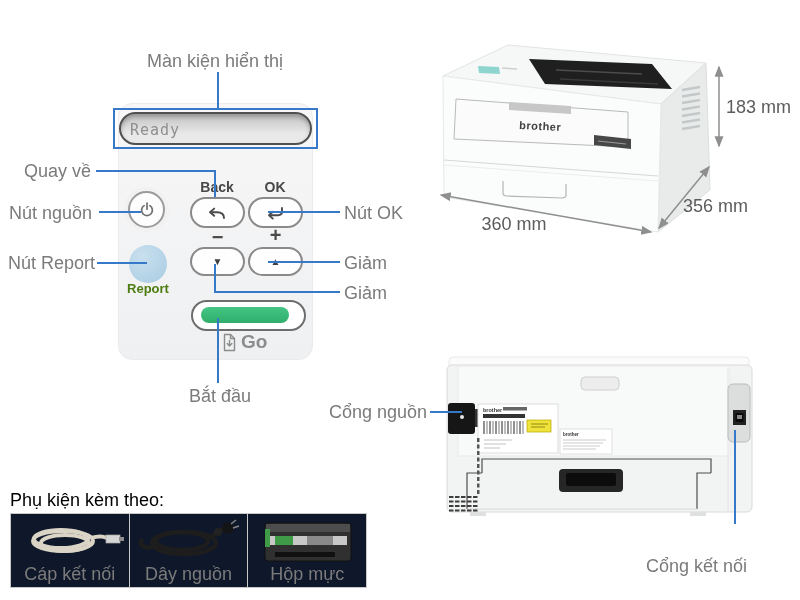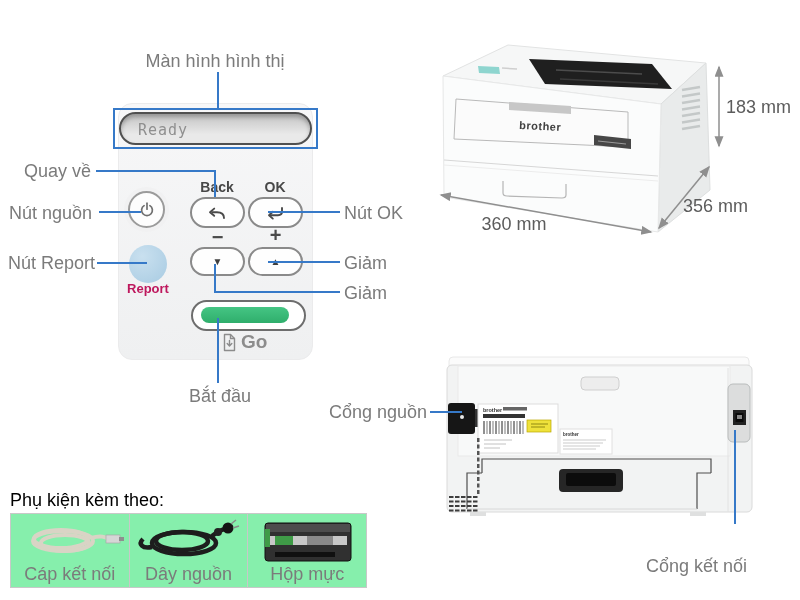--- a/index.html
+++ b/index.html
@@ -15,47 +15,47 @@
 
   
   .panel{position:absolute;left:118px;top:103px;width:193px;height:255px;border-radius:14px;
          background:linear-gradient(#f7f7f8,#eff0f1);border:1px solid #ebebec;z-index:1;}
   .display-box{position:absolute;left:113px;top:108px;width:205px;height:41px;
          border:2px solid #3679c8;box-sizing:border-box;z-index:3;}
   .display{position:absolute;left:119px;top:112px;width:193px;height:33px;box-sizing:border-box;
          border:2px solid #505050;border-radius:17px;
          background:linear-gradient(#c3c3c3,#e9e9e9 70%);
          box-shadow:inset 0 3px 4px rgba(60,60,60,.35);z-index:2;}
-  .display span{display:block;padding:7px 0 0 17px;
+  .display span{display:block;padding:7px 0 0 9px;
          font-family:"DejaVu Sans Mono",monospace;font-size:15px;color:#8f8f8f;letter-spacing:1px;}
   .btn-cap{position:absolute;font-size:14px;font-weight:bold;color:#474747;z-index:3;}
   .pm{position:absolute;font-size:20px;font-weight:bold;color:#4a4a4a;z-index:3;}
   .pill{position:absolute;width:55px;height:31px;box-sizing:border-box;border:2px solid #8a8a8a;
         border-radius:16px;background:#fefefe;display:flex;align-items:center;justify-content:center;z-index:3;}
   .pill-sm{height:29px;border-radius:15px;}
   .tri{font-size:10px;color:#3f3f3f;}
   .round-btn{position:absolute;border-radius:50%;box-sizing:border-box;z-index:3;}
   .power{left:128px;top:191px;width:37px;height:37px;border:2px solid #9b9b9b;background:#fdfdfd;
          box-shadow:0 0 0 4px #f1f1f2;display:flex;align-items:center;justify-content:center;}
   .report{left:129px;top:245px;width:38px;height:38px;
          background:radial-gradient(circle at 35% 30%,#c9e0ef,#a8cbe2);}
   .go-btn{position:absolute;left:191px;top:300px;width:115px;height:31px;box-sizing:border-box;
          border:2px solid #6d6d6d;border-radius:16px;background:#fff;z-index:3;}
   .go-green{position:absolute;left:8px;right:15px;top:5px;bottom:6px;border-radius:8px;
          background:linear-gradient(#45c584,#2fae6c);}
   .go-row{position:absolute;left:222px;top:331px;width:62px;display:flex;align-items:center;
          justify-content:flex-start;gap:4px;z-index:3;}
   .go-txt{font-size:19px;font-weight:bold;color:#8c8c8c;}
   .report-cap{position:absolute;left:122px;top:281px;width:52px;text-align:center;
-         font-size:13px;font-weight:bold;color:#be185d;z-index:3;}
+         font-size:13px;font-weight:bold;color:#4d7c0f;z-index:3;}
 
   
   .acc-head{position:absolute;left:10px;top:490px;font-size:18px;color:#000000;z-index:4;}
   .acc-table{position:absolute;left:10px;top:513px;width:357px;height:75px;display:flex;
-         border:1px solid #c8c8c8;box-sizing:border-box;z-index:4;background:#86efac;}
+         border:1px solid #c8c8c8;box-sizing:border-box;z-index:4;background:#0f172a;}
   .acc-cell{flex:1;display:flex;flex-direction:column;align-items:center;justify-content:space-between;
          padding:1px 0 2px;position:relative;}
   .acc-cell + .acc-cell{border-left:1px solid #c8c8c8;}
   .acc-lbl{font-size:18px;color:#7b7b7b;line-height:1;padding-bottom:2px;}
 </style>
 </head>
 <body>
 
 <div class="stage">
 
@@ -249,21 +249,21 @@
   </div>
   <div class="go-row">
     <svg width="15" height="19" viewBox="0 0 15 19" style="position:static">
       <path d="M2.5,1.5 H8.5 L12.5,5.5 V17.5 H2.5 Z" stroke="#8c8c8c" stroke-width="1.4" fill="none" stroke-linejoin="round"></path>
       <path d="M8.5,1.5 V5.5 H12.5" stroke="#8c8c8c" stroke-width="1.4" fill="none"></path>
       <path d="M7.5,7.5 V12.6 M5.2,10.6 L7.5,13 L9.8,10.6" stroke="#8c8c8c" stroke-width="1.4" fill="none" stroke-linecap="round" stroke-linejoin="round"></path>
     </svg>
     <span class="go-txt">Go</span>
   </div>
 
-  <div class="lbl center" style="left:115px;top:51px;width:200px;">Màn hình hình thị</div>
+  <div class="lbl center" style="left:115px;top:51px;width:200px;">Màn kiện hiển thị</div>
   <div class="lbl right" style="left:23px;top:161px;width:68px;">Quay về</div>
   <div class="lbl right" style="left:8px;top:203px;width:84px;">Nút nguồn</div>
   <div class="lbl right" style="left:8px;top:253px;width:84px;">Nút Report</div>
   <div class="lbl" style="left:344px;top:203px;">Nút OK</div>
   <div class="lbl" style="left:344px;top:253px;">Giảm</div>
   <div class="lbl" style="left:344px;top:283px;">Giảm</div>
   <div class="lbl center" style="left:178px;top:386px;width:84px;">Bắt đầu</div>
   <div class="lbl right" style="left:329px;top:402px;width:98px;text-align:center;">Cổng nguồn</div>
   <div class="lbl" style="left:646px;top:530px;margin-top:26px;">Cổng kết nối</div>
 

